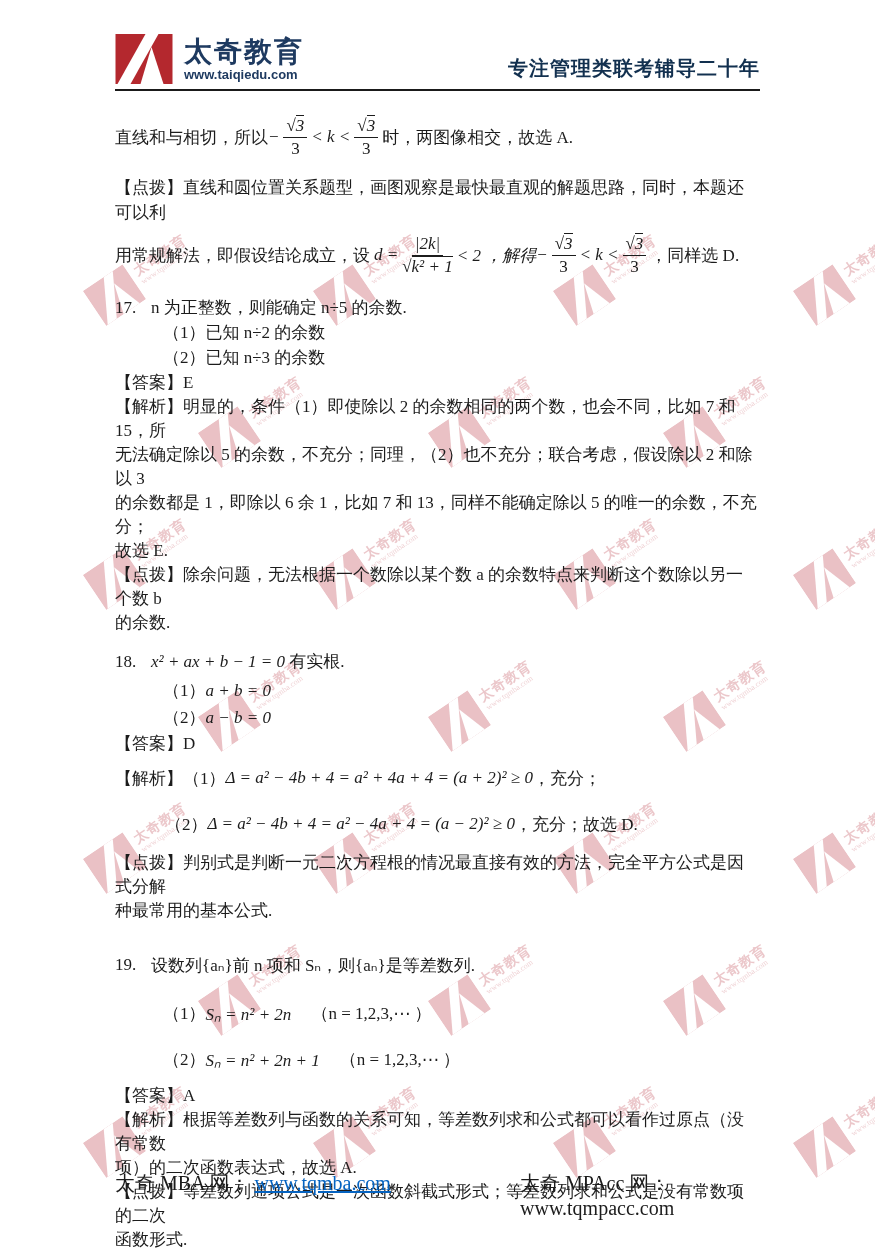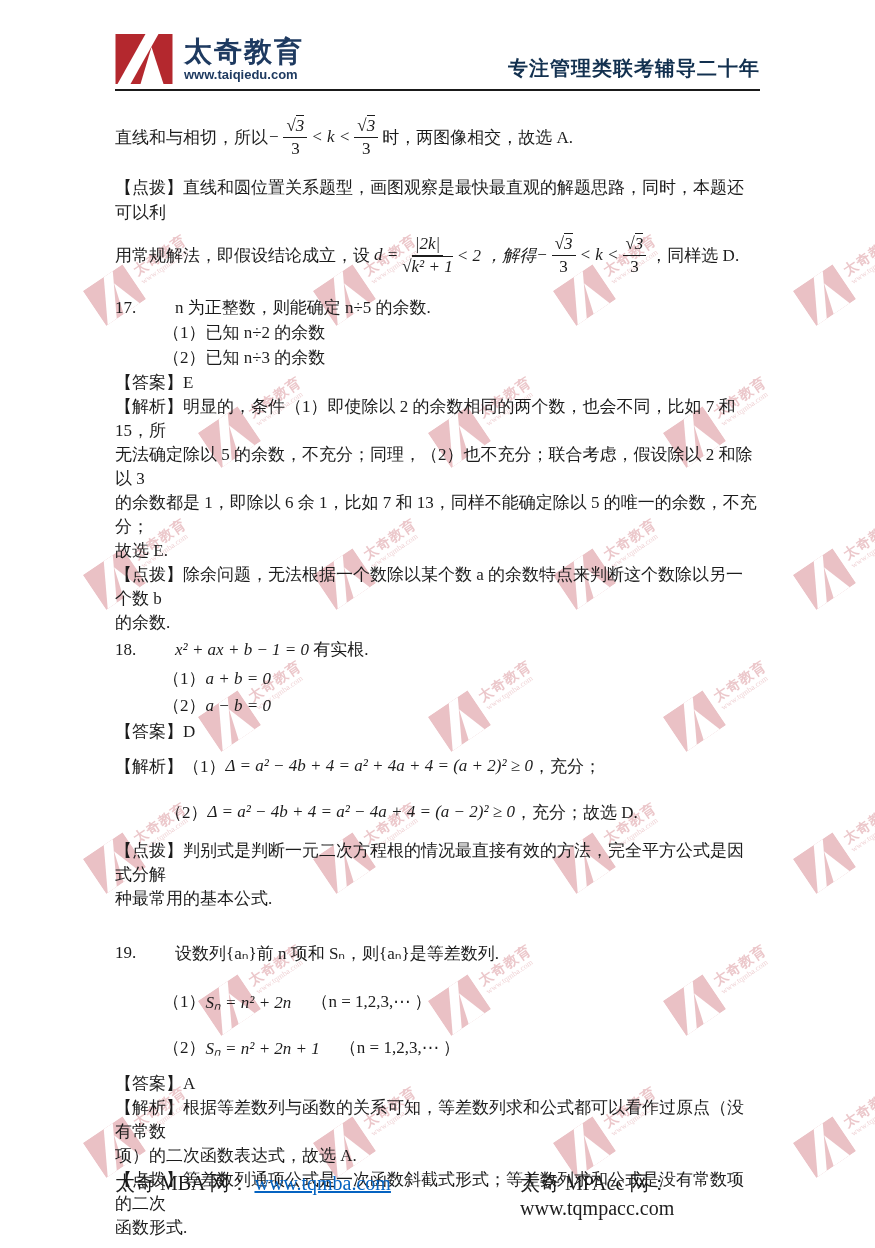--- a/index.html
+++ b/index.html
@@ -39,21 +39,21 @@
     position:absolute; display:flex; align-items:flex-end; gap:6px;
     transform:rotate(-34deg); opacity:0.55; width:170px;
   }
   .wm-tx { margin-bottom:12px; }
   .wm-name { font-size:14px; font-weight:bold; color:#dc9aa0; line-height:15px; letter-spacing:1px; }
   .wm-url { font-size:8px; color:#e3aeb3; line-height:9px; }
 
   
   .tline { line-height:25px; }
   .tline24 { line-height:24px; }
-  .qrow { display:flex;gap:24px; }
+  .qrow { display:flex; }
   .qnum { width:36px; flex:0 0 36px; }
   .cond { padding-left:48px; }
   .m { font-style:italic; font-family:"Liberation Serif",serif; }
   .mu { font-style:normal; }
 
   
   .fline { display:flex; align-items:center; }
   .frac {
     display:inline-flex; flex-direction:column; align-items:center;
     margin:0 4px; line-height:1.12; font-style:italic;
@@ -61,21 +61,21 @@
   .frac .top { border-bottom:1.4px solid #1c1c1c; padding:0 3px 1px 3px; }
   .frac .bot { padding-top:1px; }
   .rad { font-style:normal; }
   .ol { border-top:1.4px solid #1c1c1c; }
 
   
   .intro-l1 { margin-top:20px; height:52px; }
   .intro-tip1 { margin-top:12px; }
   .intro-tip2 { height:60px; }
   .sec-q17 { margin-top:10px; }
-  .sec-q18 { }
+  .sec-q18 { margin-top:12px; }
   .q18-stem { line-height:30px; }
   .q18-cond { line-height:27px; }
   .q18-ans { line-height:26px; }
   .q18-an1 { margin-top:4px; height:34px; }
   .q18-an2 { margin-top:12px; height:34px; margin-left:50px; }
   .q18-tip { margin-top:10px; }
   .sec-q19 { margin-top:26px; }
   .q19-stem { height:32px; display:flex; align-items:center; }
   .q19-c1 { margin-top:14px; height:36px; display:flex; align-items:center; }
   .q19-c2 { margin-top:10px; height:36px; display:flex; align-items:center; }

